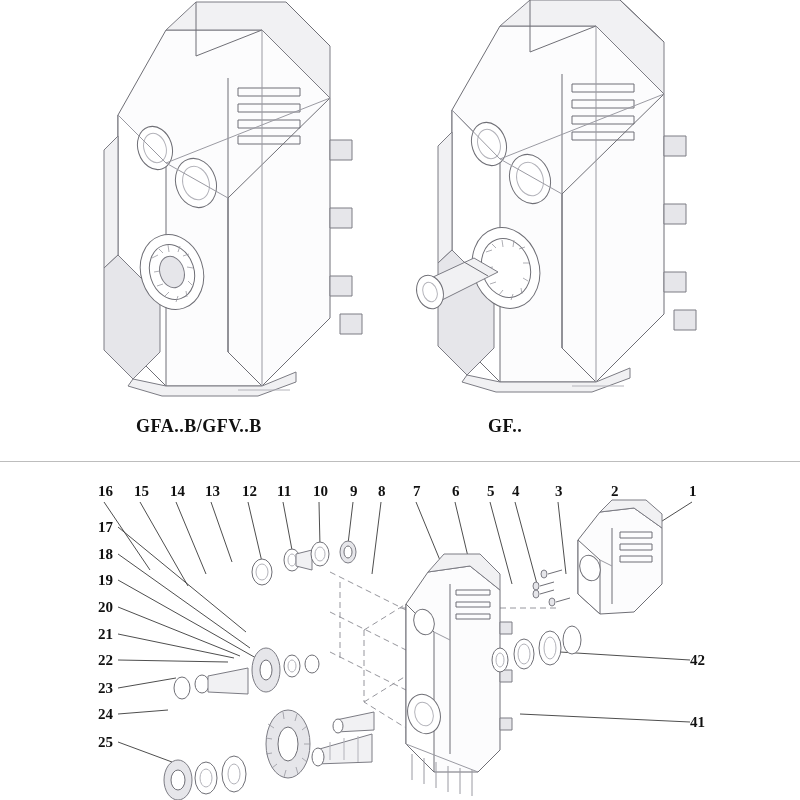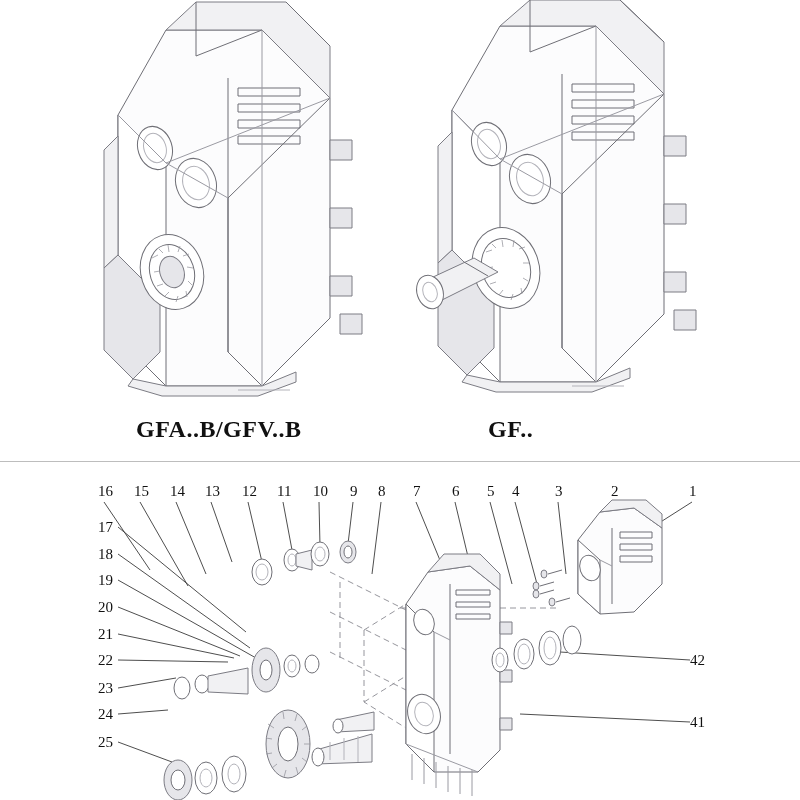--- a/index.html
+++ b/index.html
@@ -32,26 +32,27 @@
     top: 461px;
     width: 800px;
     height: 1px;
     background: #bdbdbd;
   }
   .panel-bottom {
     position: absolute;
     left: 0; top: 462px;
     width: 800px;
     height: 338px;
+    font-weight: bold;
   }
   .caption {
     position: absolute;
     font-family: "Liberation Serif", serif;
     font-weight: bold;
-    font-size: 24px;
+    font-size: 18px;
     letter-spacing: 0.5px;
     color: #111;
     white-space: nowrap;
   }
   .caption-left  { left: 136px; top: 416px; }
   .caption-right { left: 488px; top: 416px; }
 
   svg { display: block; }
   .ln   { fill: none; stroke: #6f6f76; stroke-width: 1; }
   .ln-d { fill: none; stroke: #9a9aa2; stroke-width: 1; }

